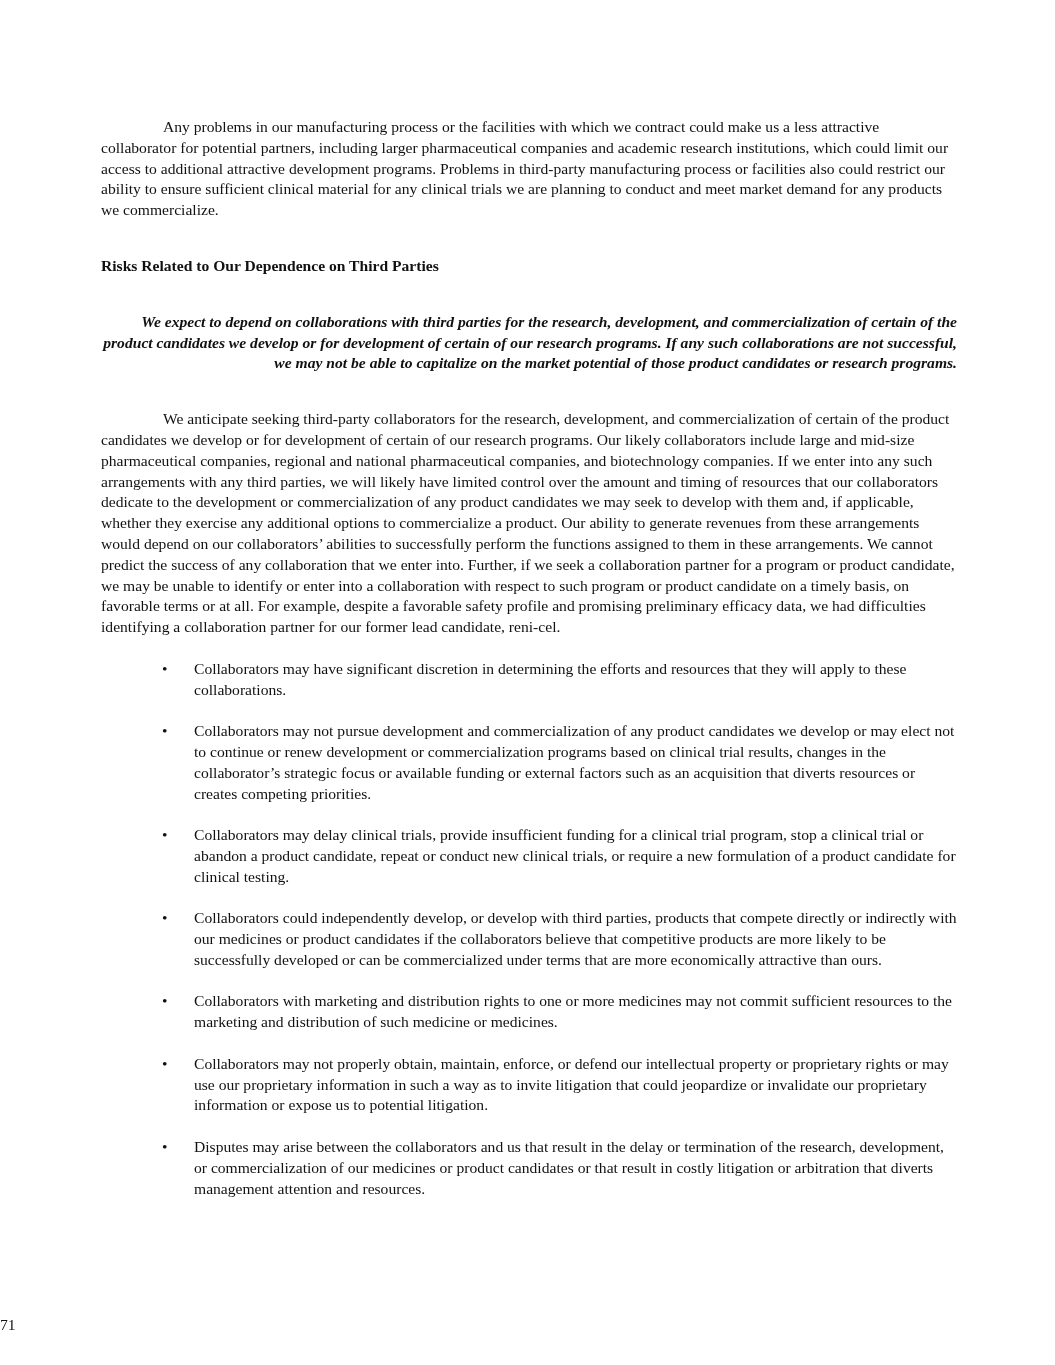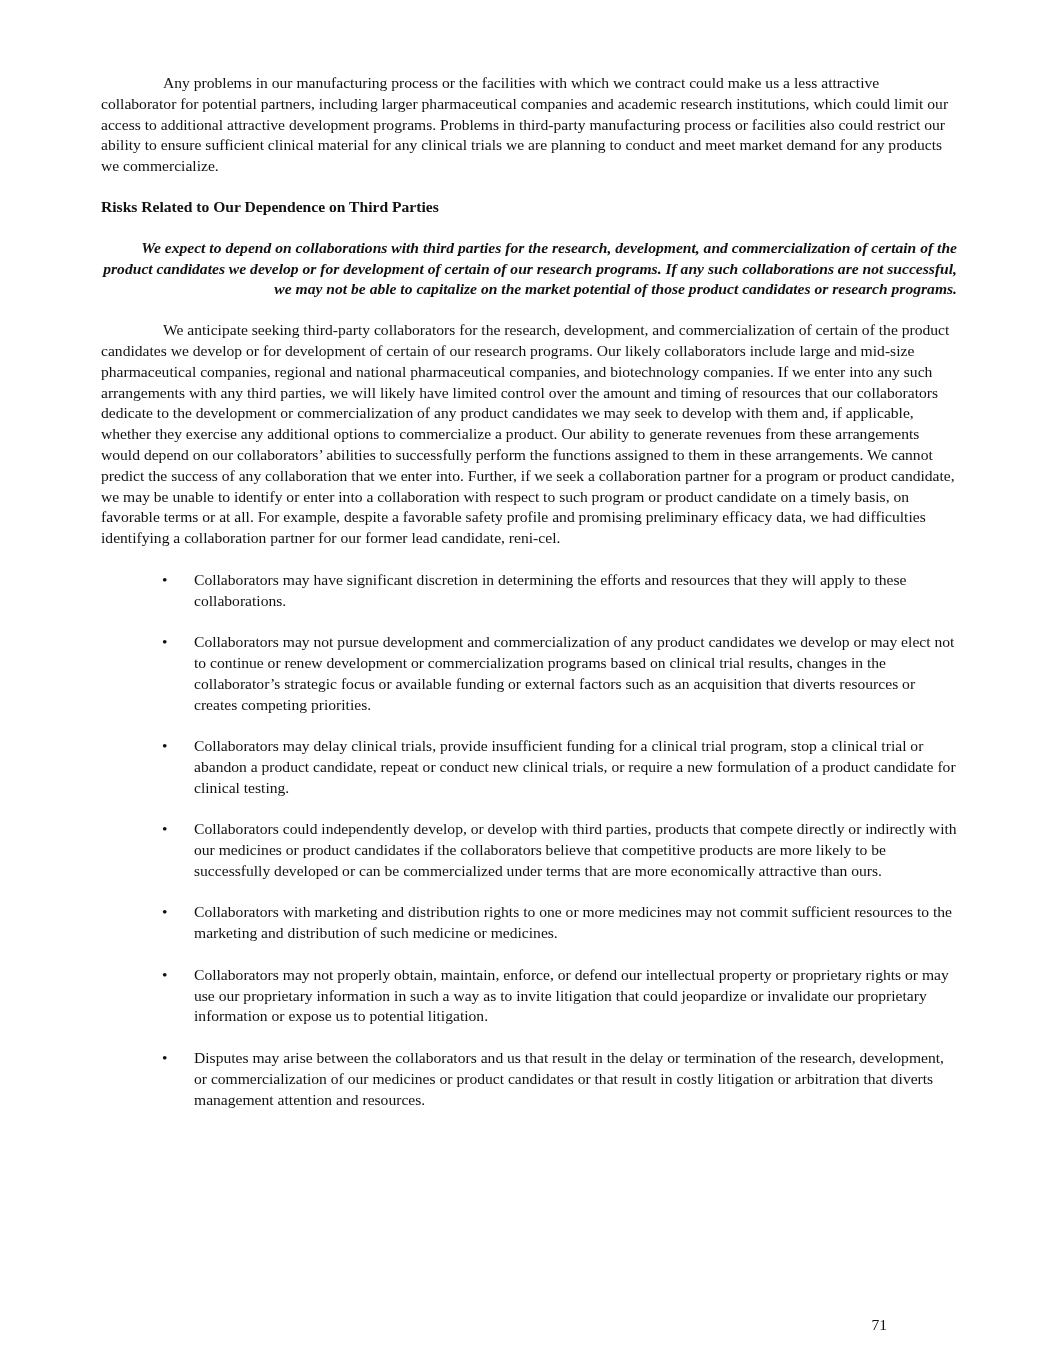--- a/index.html
+++ b/index.html
@@ -3,28 +3,28 @@
 <meta charset="utf-8">
 <style>
   html, body { margin: 0; padding: 0; background: #ffffff; }
   body {
     width: 1055px; height: 1365px; position: relative; overflow: hidden;
     font-family: "Liberation Serif", serif; color: #111111;
     font-size: 15.6px; line-height: 20.8px;
   }
   .page { position: absolute; left: 101px; top: 73px; width: 856px; }
   p { margin: 0; }
-  .indent { text-indent: 62px; }
-  .gap { margin-top: 20px; }
+  .indent { text-indent: 62px; margin-top: 44px; }
+  .gap { margin-top: 35px; }
   .heading { font-weight: bold; }
   .bolditalic { font-weight: bold; font-style: italic; text-align: right; }
   ul.bullets { list-style: none; margin: 20.8px 0 0 0; padding: 0; }
   ul.bullets li { position: relative; padding-left: 93px; margin-bottom: 20.8px; }
   ul.bullets li .bullet { position: absolute; left: 61px; top: 0; }
-  .page-number { position: absolute; top: 1315px; left: 0; width: 887px; text-align: right; }
+  .page-number { position: absolute; top: 1315px; left: 0; width: 887px; text-align: left; }
 </style>
 </head>
 <body>
 
 <div class="page">
   <p class="indent">Any problems in our manufacturing process or the facilities with which we contract could make us a less attractive collaborator for potential partners, including larger pharmaceutical companies and academic research institutions, which could limit our access to additional attractive development programs. Problems in third-party manufacturing process or facilities also could restrict our ability to ensure sufficient clinical material for any clinical trials we are planning to conduct and meet market demand for any products we commercialize.</p>
   <p class="heading gap">Risks Related to Our Dependence on Third Parties</p>
   <p class="bolditalic gap">We expect to depend on collaborations with third parties for the research, development, and commercialization of certain of the product candidates we develop or for development of certain of our research programs. If any such collaborations are not successful, we may not be able to capitalize on the market potential of those product candidates or research programs.</p>
   <p class="indent gap">We anticipate seeking third-party collaborators for the research, development, and commercialization of certain of the product candidates we develop or for development of certain of our research programs. Our likely collaborators include large and mid-size pharmaceutical companies, regional and national pharmaceutical companies, and biotechnology companies. If we enter into any such arrangements with any third parties, we will likely have limited control over the amount and timing of resources that our collaborators dedicate to the development or commercialization of any product candidates we may seek to develop with them and, if applicable, whether they exercise any additional options to commercialize a product. Our ability to generate revenues from these arrangements would depend on our collaborators’ abilities to successfully perform the functions assigned to them in these arrangements. We cannot predict the success of any collaboration that we enter into. Further, if we seek a collaboration partner for a program or product candidate, we may be unable to identify or enter into a collaboration with respect to such program or product candidate on a timely basis, on favorable terms or at all. For example, despite a favorable safety profile and promising preliminary efficacy data, we had difficulties identifying a collaboration partner for our former lead candidate, reni-cel.</p>
 

